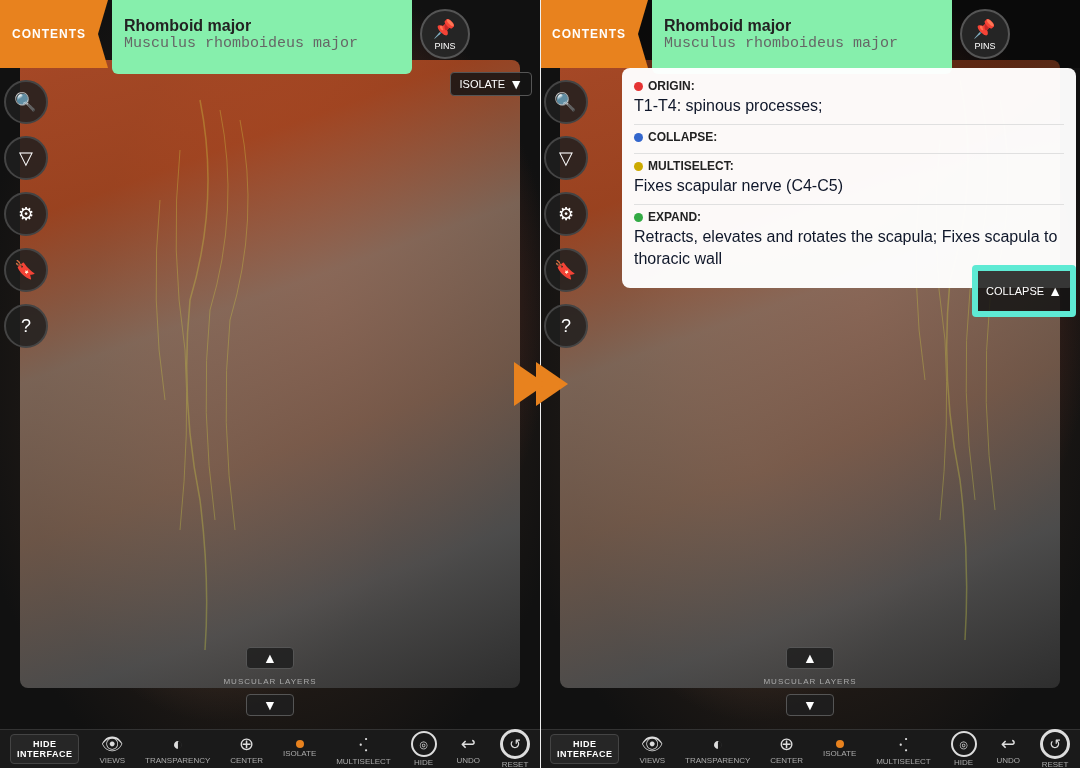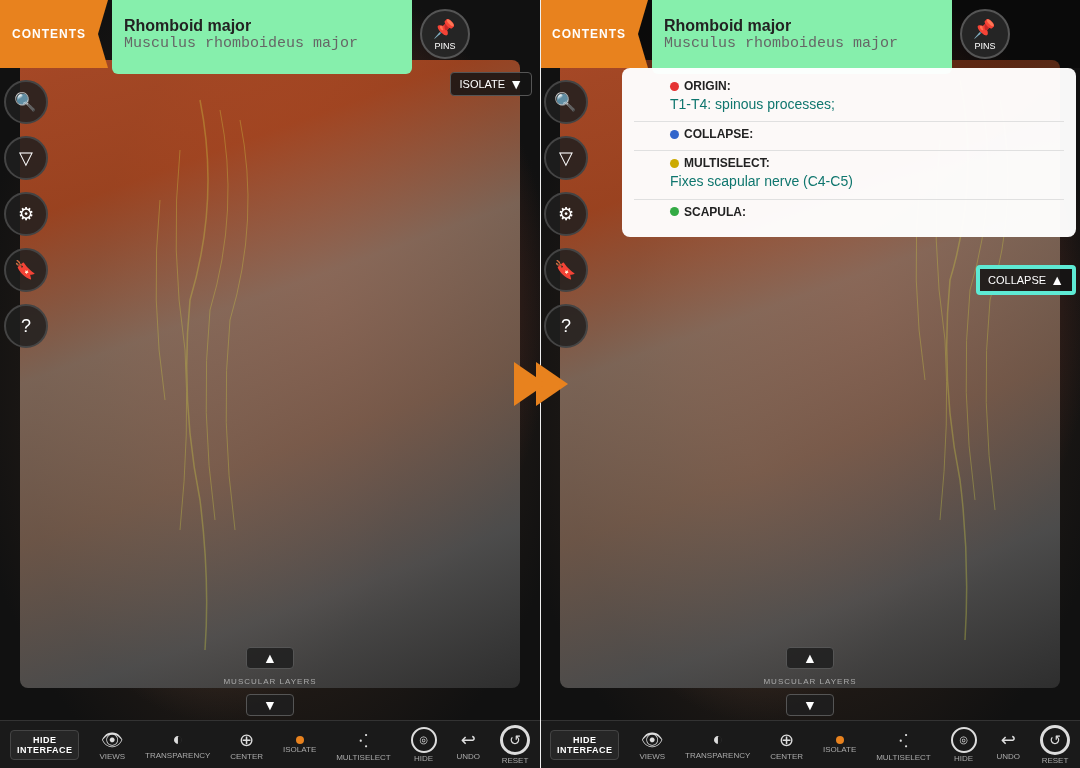--- a/index.html
+++ b/index.html
@@ -163,21 +163,21 @@
       z-index: 10;
     }
     .expand-arrow {
       font-size: 14px;
     }
 
     
     .bottom-bar {
       position: absolute;
       bottom: 0; left: 0; right: 0;
-      height: 48px;
+      height: 39px;
       background: #1a1a1a;
       border-top: 1px solid #333;
       display: flex;
       align-items: center;
       justify-content: space-around;
       z-index: 10;
     }
 
     .hide-btn {
       background: rgba(40,40,40,0.9);
@@ -273,57 +273,56 @@
       border-radius: 8px;
       padding: 10px 12px;
       z-index: 20;
       max-height: 230px;
       overflow: hidden;
     }
     .info-row {
       margin-bottom: 7px;
       font-size: 12px;
       line-height: 1.4;
-      margin-left: 36px;
     }
     .info-label {
       font-weight: bold;
       color: #222;
       display: flex;
       align-items: center;
       gap: 5px;
     }
     .info-dot {
       width: 9px;
       height: 9px;
       border-radius: 50%;
       display: inline-block;
       flex-shrink: 0;
     }
     .dot-red { background: #e53333; }
     .dot-blue { background: #3366cc; }
     .dot-yellow { background: #ccaa00; }
     .dot-green { background: #33aa44; }
-    .info-text { color: #0f766e; font-size: 14px; }
+    .info-text { color: #0f172a; font-size: 16px; }
     .info-divider {
       height: 1px;
       background: #e0e0e0;
       margin: 4px 0;
     }
 
     
     .collapse-btn {
       position: absolute;
       top: 265px;
       right: 4px;
       background: rgba(20,20,20,0.85);
-      border: 4px solid #5eead4;
+      border: 6px solid #5eead4;
       border-radius: 4px;
       color: #fff;
-      padding: 3px 8px;
+      padding: 12px 8px;
       font-size: 11px;
       display: flex;
       align-items: center;
       gap: 4px;
       cursor: pointer;
       z-index: 30;
     }
     .collapse-arrow {
       font-size: 14px;
       color: #fff;
@@ -499,22 +498,23 @@
           <span class="info-dot dot-yellow"></span>
           <span>MULTISELECT:</span>
         </div>
         <div class="info-text">Fixes scapular nerve (C4-C5)</div>
       </div>
       <div class="info-divider"></div>
 
       <div class="info-row">
         <div class="info-label">
           <span class="info-dot dot-green"></span>
-          <span>SCAPULA:</span>
+          <span>EXPAND:</span>
         </div>
+        <div class="info-text">Retracts, elevates and rotates the scapula; Fixes scapula to thoracic wall</div>
       </div>
     </div>
 
     <div class="collapse-btn">
       <span>COLLAPSE</span>
       <span class="collapse-arrow">▲</span>
     </div>
 
     <div class="sidebar">
       <div class="sidebar-icon">🔍</div>

